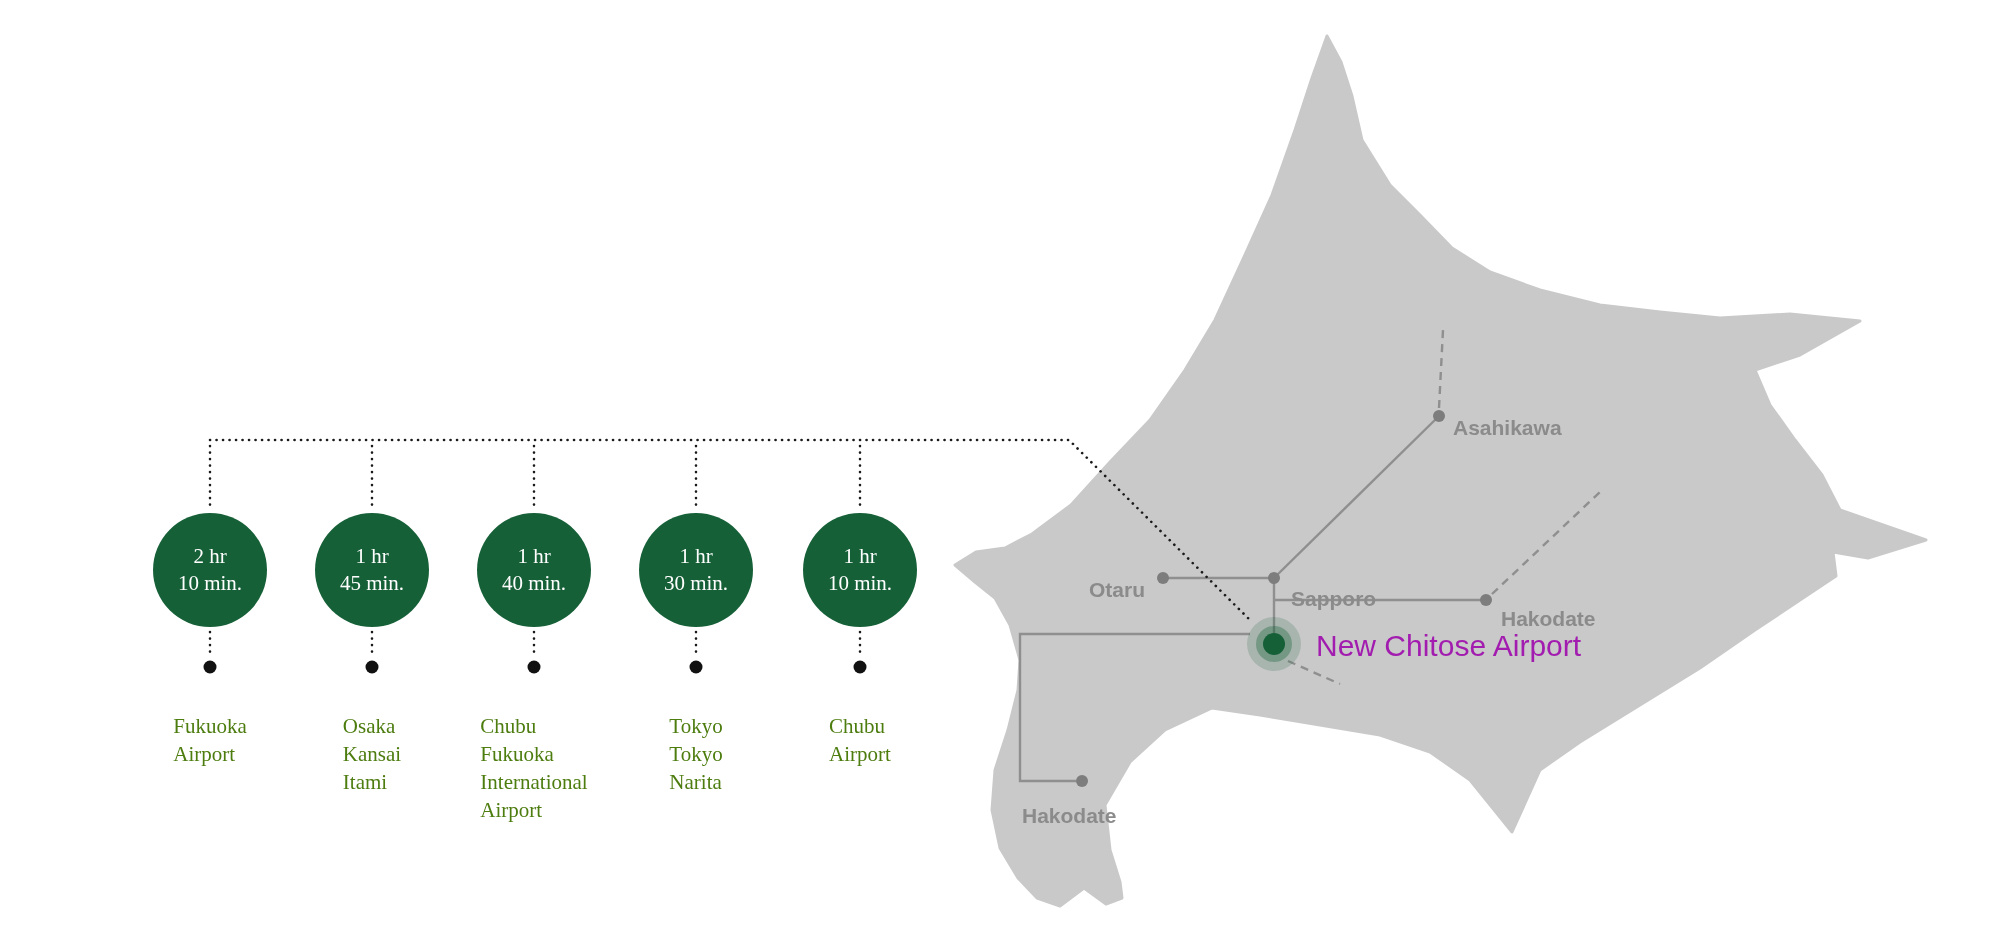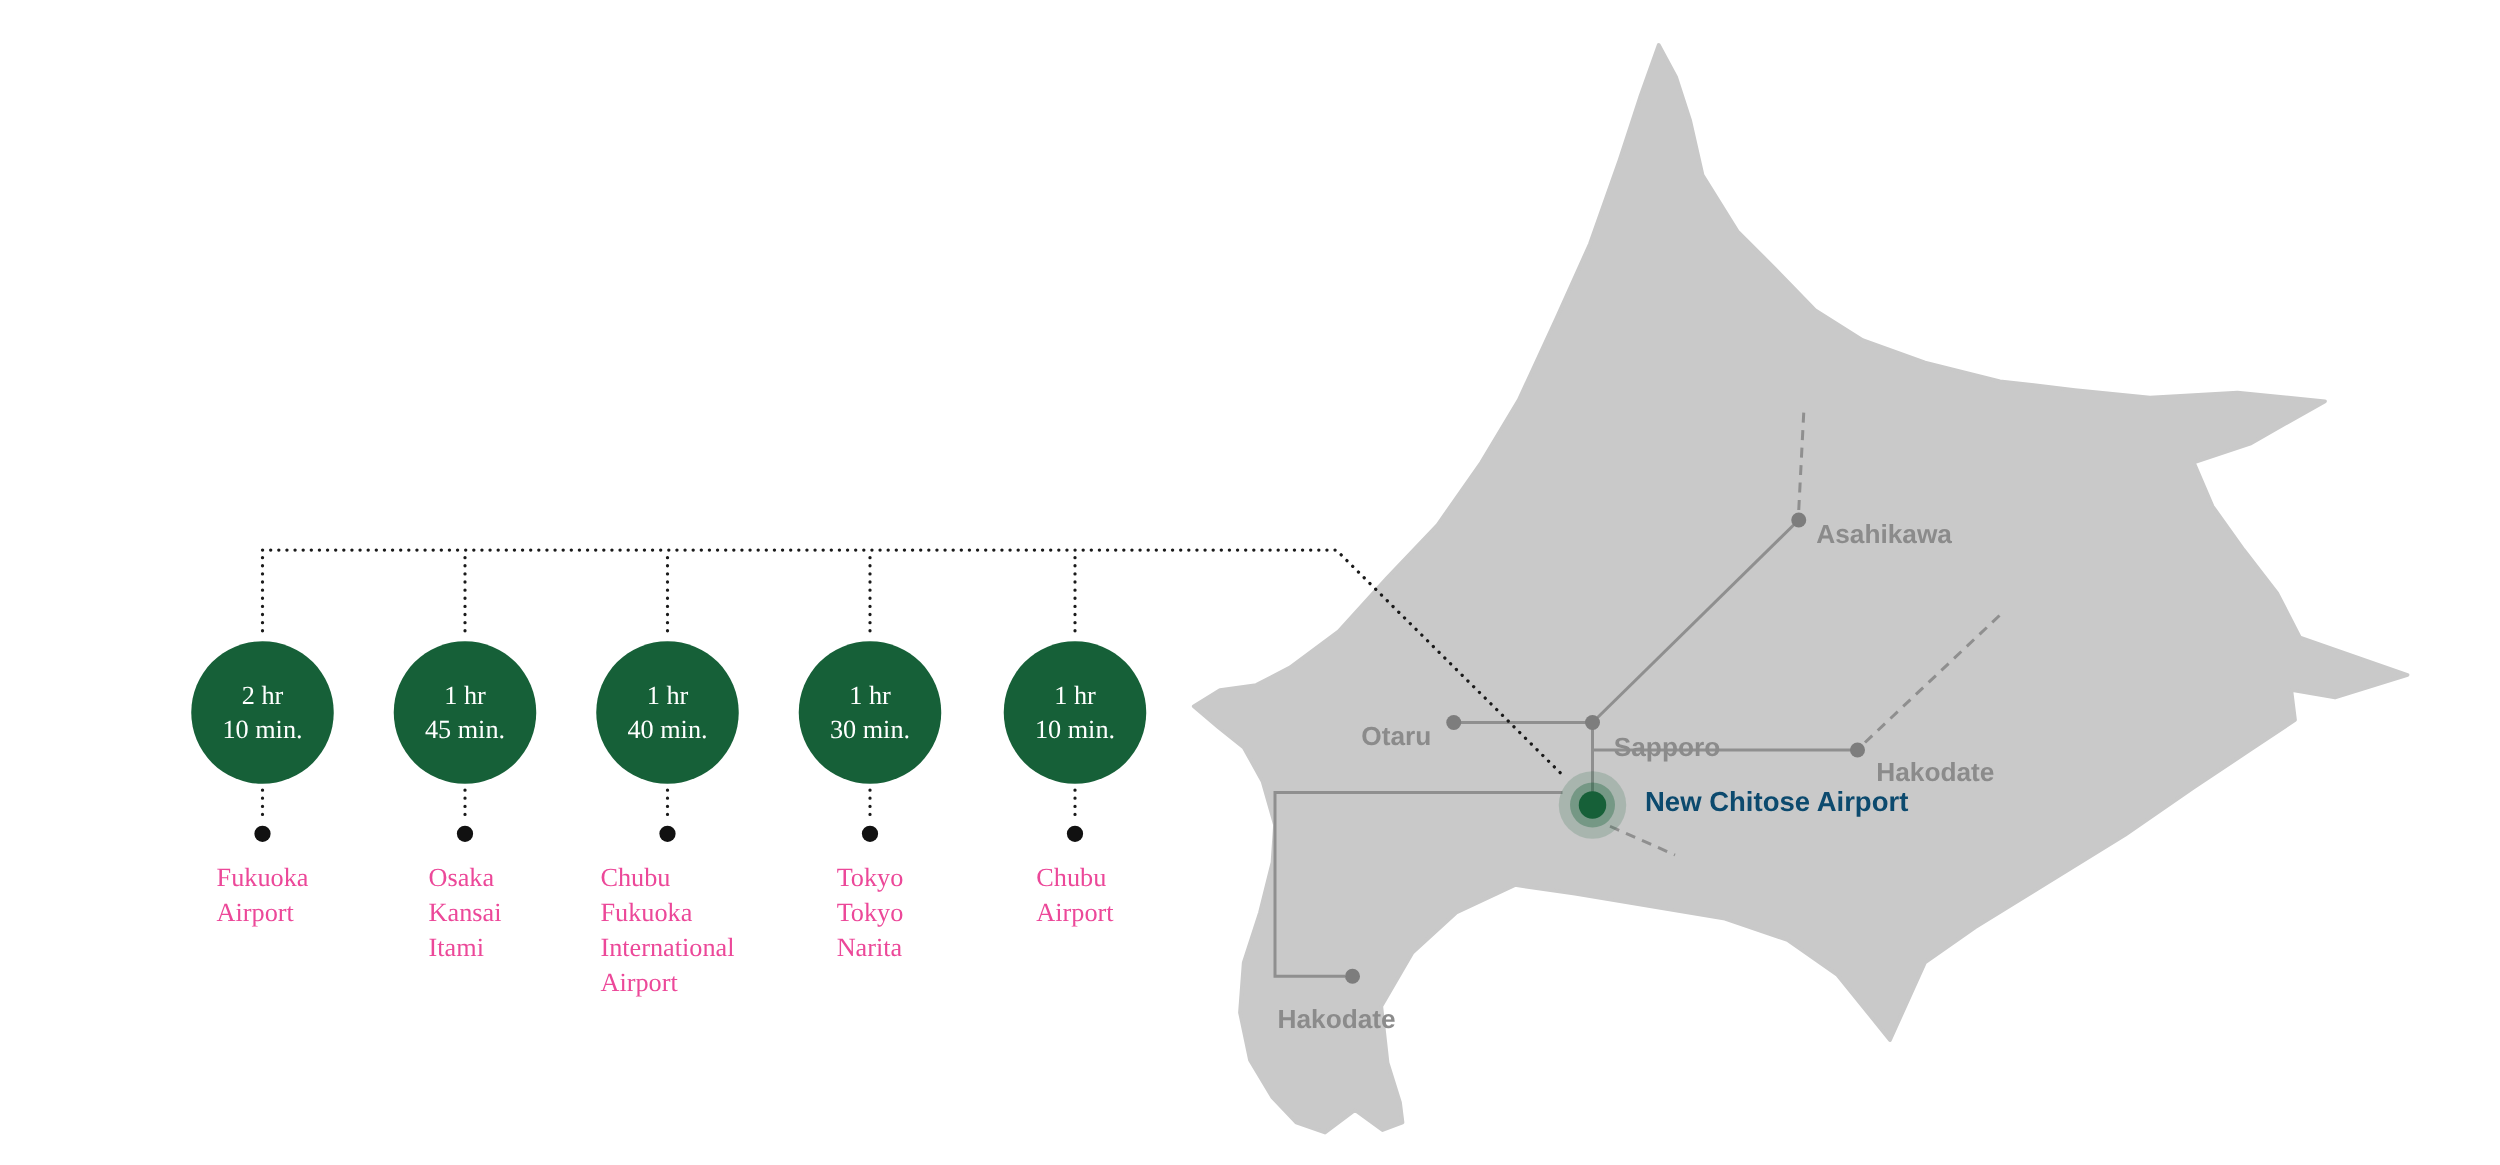--- a/index.html
+++ b/index.html
@@ -34,44 +34,44 @@
     display: flex;
     flex-direction: column;
     justify-content: center;
     text-align: center;
     font-family: "Liberation Serif", serif;
     font-size: 21px;
     line-height: 27px;
   }
   .airport-label {
     position: absolute;
-    top: 688px;
+    top: 712px;
     transform: translateX(-50%);
     text-align: left;
-    color: #ec4899;
+    color: #4d7c0f;
     font-family: "Liberation Serif", serif;
     font-size: 21px;
     line-height: 28px;
     white-space: nowrap;
   }
   .city-label {
     position: absolute;
     font-family: "Liberation Sans", sans-serif;
     font-weight: 700;
     font-size: 21px;
     color: #8b8b8b;
     white-space: nowrap;
     margin-top: 12px;
   }
   .chitose-label {
     position: absolute;
     font-family: "Liberation Sans", sans-serif;
-    font-weight: 700;
-    font-size: 22px;
-    color: #0c4a6e;
+    font-weight: 400;
+    font-size: 30px;
+    color: #a21caf;
     white-space: nowrap;
   }
 </style>
 </head>
 <body>
 
 <div class="canvas">
 
   <svg class="layer" viewBox="0 0 2000 932">
 

